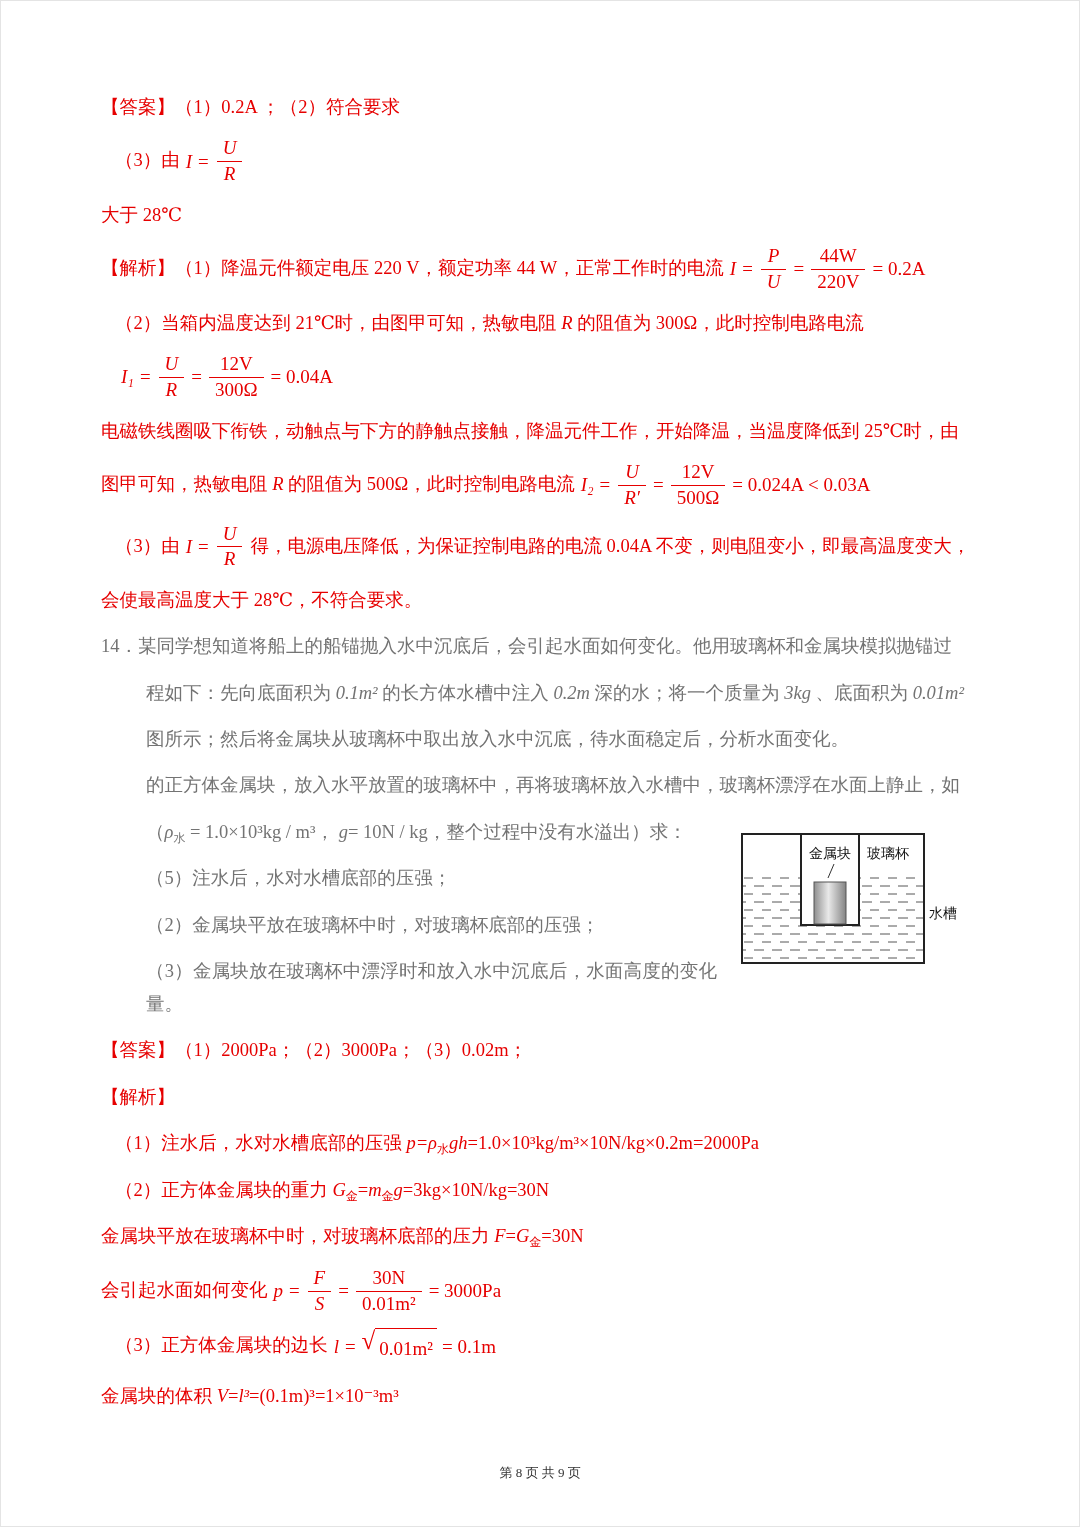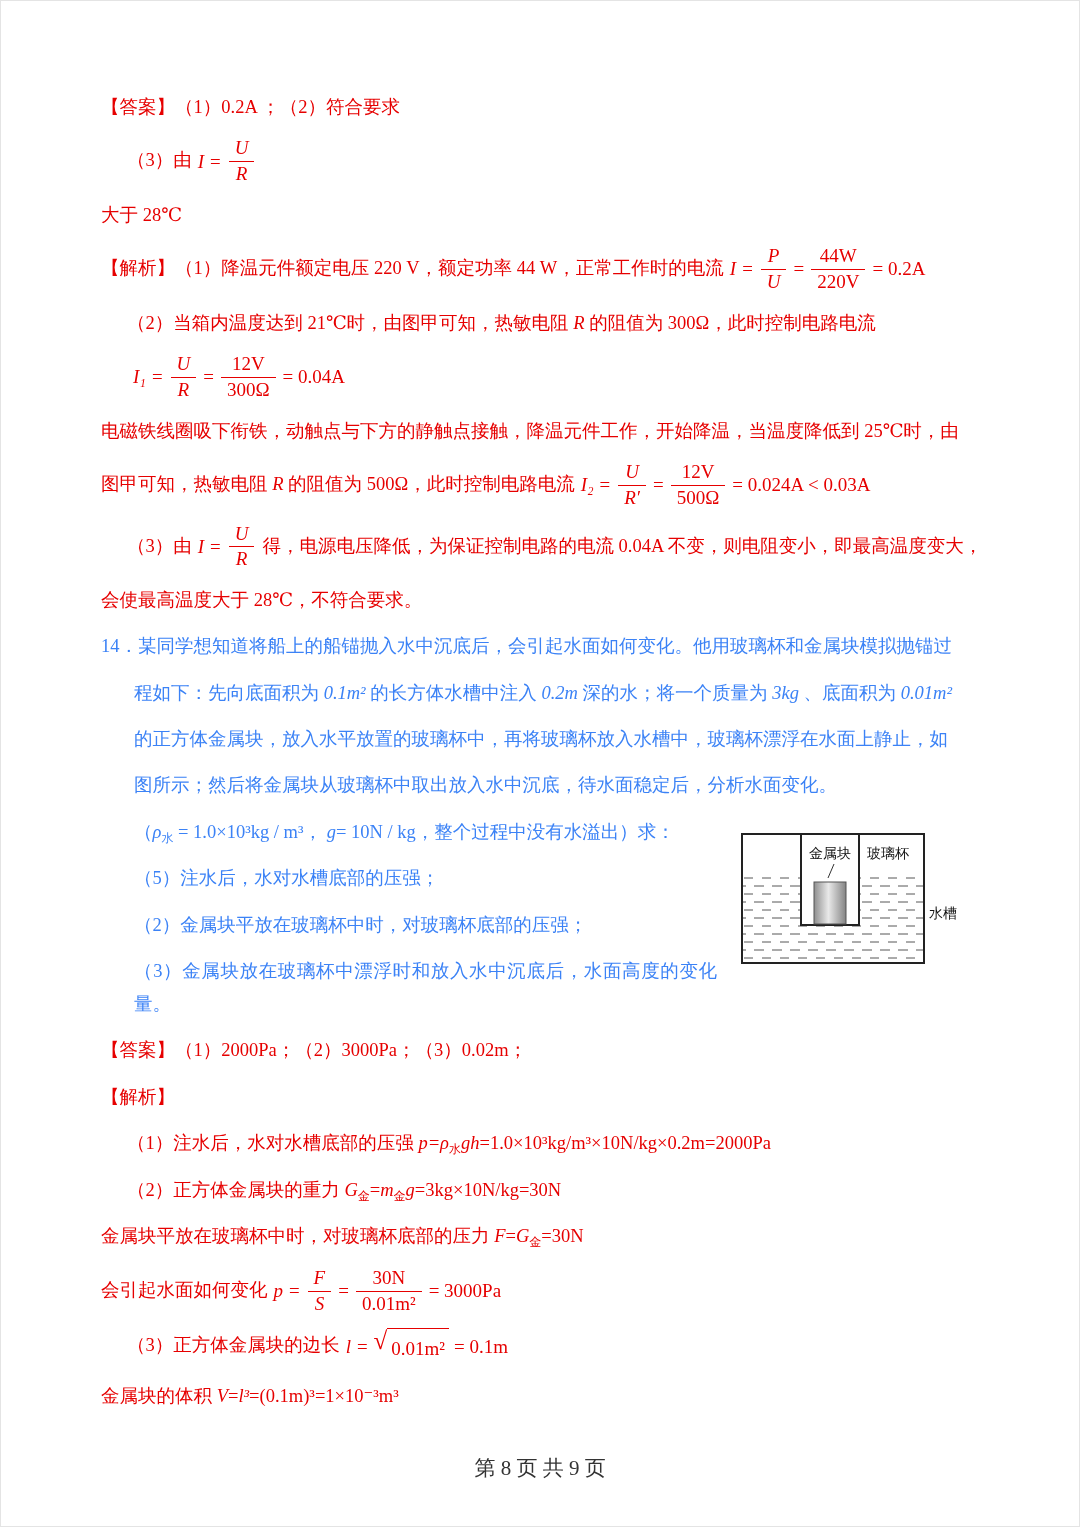--- a/index.html
+++ b/index.html
@@ -7,42 +7,42 @@
   .page {
     width:1080px; height:1527px; margin:0 auto; background:#ffffff;
     border:1px solid #e4e4e4;
     padding:90px 92px 0 100px;
     position:relative; overflow:hidden;
     font-family:"Liberation Serif","DejaVu Serif",serif;
     font-size:18.5px; color:#161616;
   }
   .line { margin:0 0 13px; line-height:1.8; text-align:justify; }
   .red  { color:#e60000; }
-  .blk  { color:#3b82f6; }
-  .ind1 { margin-left:26px; }
-  .ind2 { margin-left:33px; }
+  .blk  { color:#737373; }
+  .ind1 { margin-left:14px; }
+  .ind2 { margin-left:45px; }
   .it { font-family:"Liberation Serif","DejaVu Serif",serif; font-style:italic; }
   .up { font-family:"Liberation Serif","DejaVu Serif",serif; font-style:normal; }
   .math {
     display:inline-flex; align-items:center; gap:5px;
     margin:0 6px; vertical-align:middle;
     font-size:19px; white-space:nowrap;
   }
   .frac { display:inline-flex; flex-direction:column; text-align:center; line-height:1.2; margin:0 2px; }
   .frac .num { display:block; border-bottom:1.5px solid currentColor; padding:0 6px 1px; }
   .frac .den { display:block; padding:1px 6px 0; }
   sub.cjk { font-size:12px; vertical-align:-4px; font-style:normal; }
   .sqrt { display:inline-flex; align-items:flex-start; }
   .sqrt .sign { font-size:25px; line-height:1; font-style:normal; }
   .sqrt .body { border-top:1.6px solid currentColor; padding:3px 4px 0; }
   .figure { float:right; width:252px; margin:2px 0 10px 18px;font-family:Liberation Mono, monospace; }
   .figure svg { display:block; }
   .footer {
     position:absolute; left:0; right:0; bottom:44px;
-    text-align:center; font-size:21px; color:#333;
+    text-align:center; font-size:13px; color:#333;
   }
   .clear { clear:both; }
 </style>
 </head>
 <body>
 
 <div class="page">
 
   <section>
 
@@ -151,25 +151,25 @@
       <span class="it">0.1m²</span>
       <span>的长方体水槽中注入</span>
       <span class="it">0.2m</span>
       <span>深的水；将一个质量为</span>
       <span class="it">3kg</span>
       <span>、底面积为</span>
       <span class="it">0.01m²</span>
     </p>
 
     <p class="line blk ind2">
+      <span>图所示；然后将金属块从玻璃杯中取出放入水中沉底，待水面稳定后，分析水面变化。</span>
+    </p>
+
+    <p class="line blk ind2">
       <span>的正方体金属块，放入水平放置的玻璃杯中，再将玻璃杯放入水槽中，玻璃杯漂浮在水面上静止，如</span>
-    </p>
-
-    <p class="line blk ind2">
-      <span>图所示；然后将金属块从玻璃杯中取出放入水中沉底，待水面稳定后，分析水面变化。</span>
     </p>
 
     <div class="figure">
       <svg width="252" height="158" viewBox="0 0 252 158" xmlns="http://www.w3.org/2000/svg">
         <defs>
           <pattern id="water" width="18" height="16" patternUnits="userSpaceOnUse">
             <line x1="1" y1="4" x2="11" y2="4" stroke="#555" stroke-width="1"></line>
             <line x1="9" y1="12" x2="18" y2="12" stroke="#555" stroke-width="1"></line>
           </pattern>
           <linearGradient id="metal" x1="0" y1="0" x2="1" y2="0">

